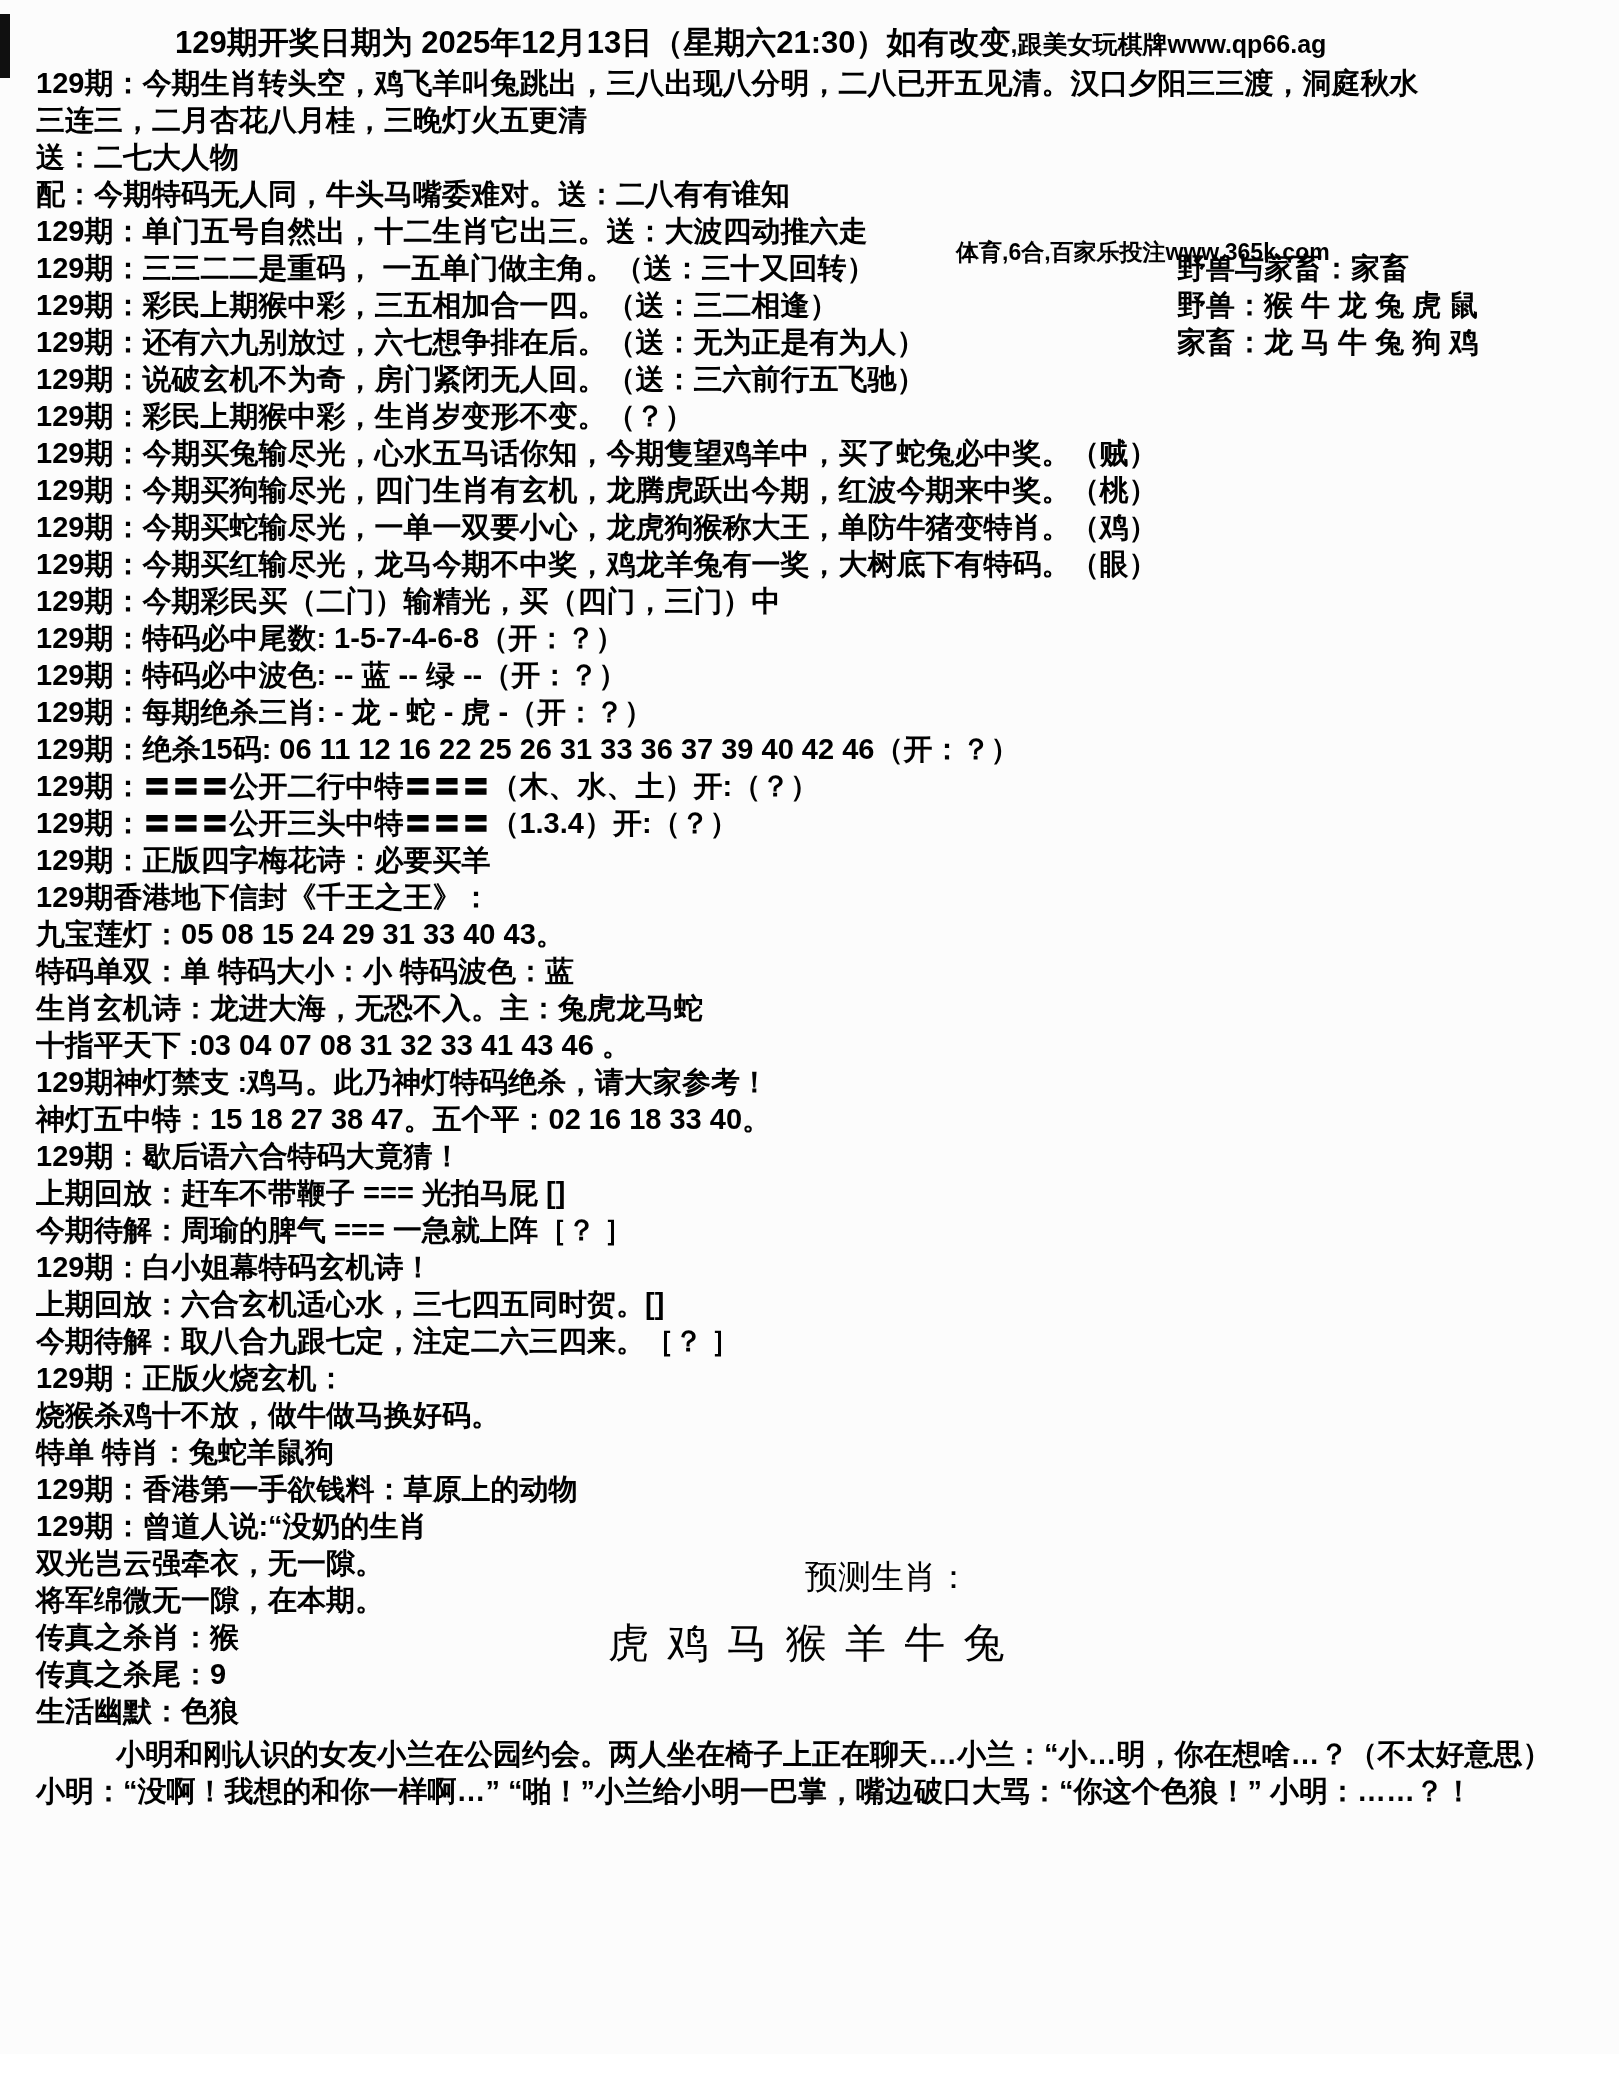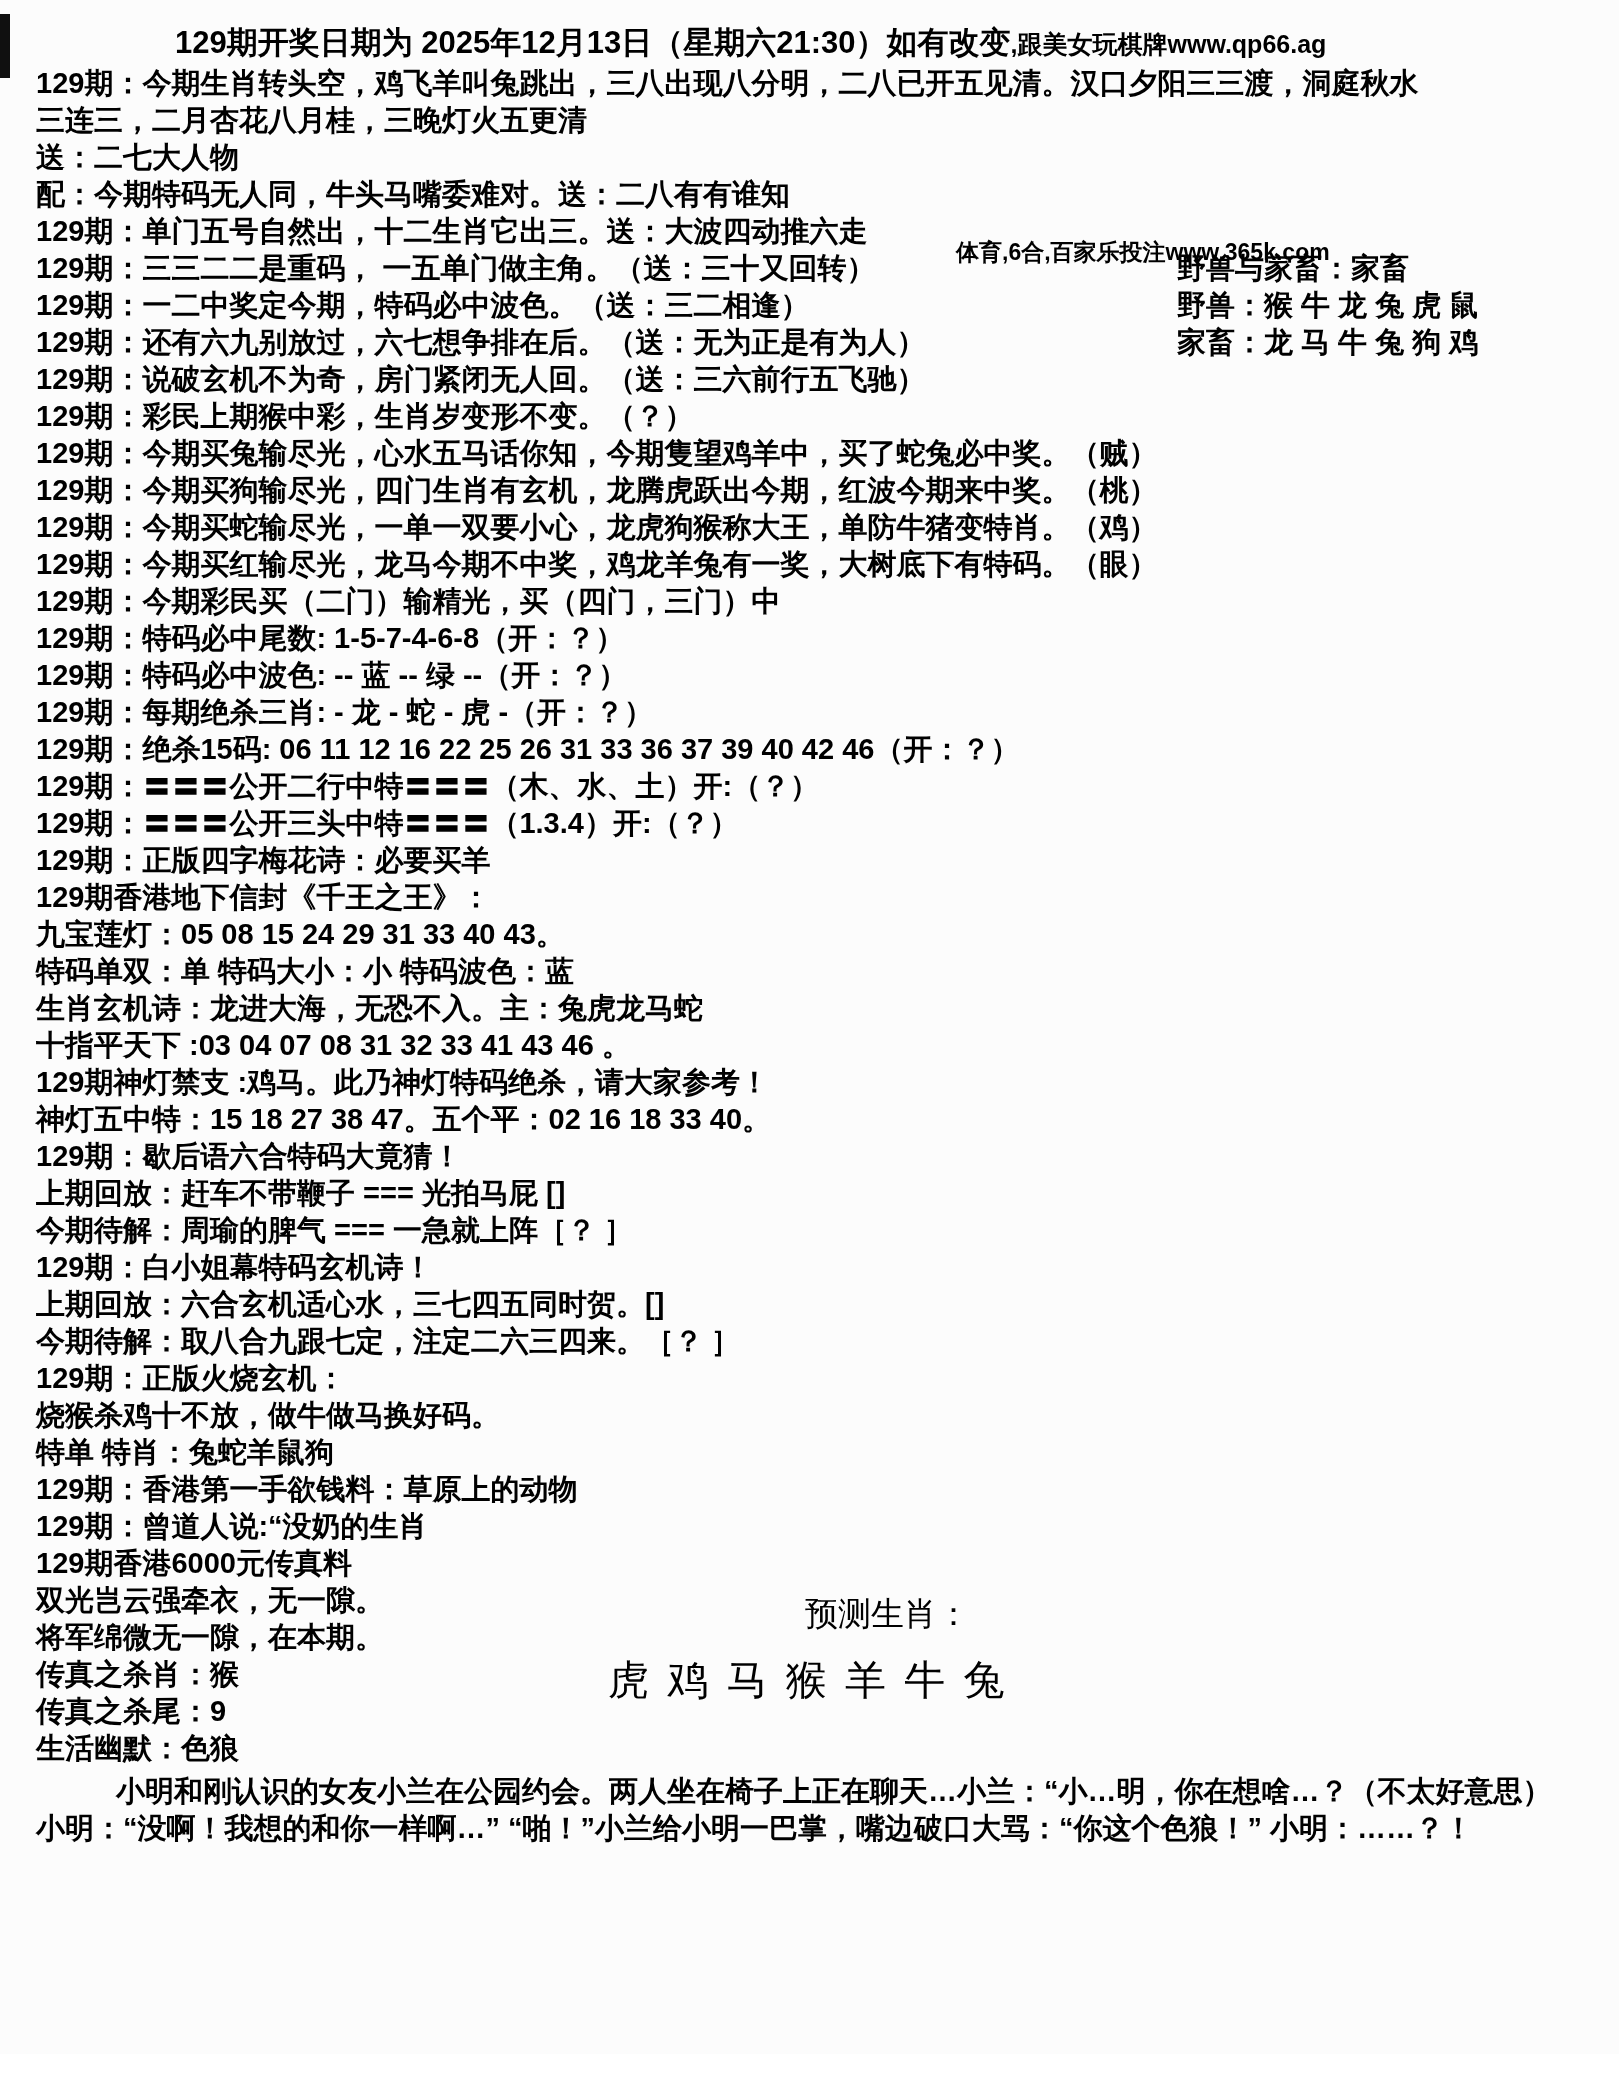--- a/index.html
+++ b/index.html
@@ -62,21 +62,21 @@
   <div class="corner-mark"></div>
   <div class="content">
     <div class="title"><span>129期开奖日期为 2025年12月13日（星期六21:30）如有改变</span><span class="title-suffix">,跟美女玩棋牌www.qp66.ag</span></div>
     <div id="lines">
         <div class="line"><span>129期：今期生肖转头空，鸡飞羊叫兔跳出，三八出现八分明，二八已开五见清。汉口夕阳三三渡，洞庭秋水</span></div>
         <div class="line"><span>三连三，二月杏花八月桂，三晚灯火五更清</span></div>
         <div class="line"><span>送：二七大人物</span></div>
         <div class="line"><span>配：今期特码无人同，牛头马嘴委难对。送：二八有有谁知</span></div>
         <div class="line"><span>129期：单门五号自然出，十二生肖它出三。送：大波四动推六走</span><span class="extra extra-ad">体育,6合,百家乐投注www.365k.com</span></div>
         <div class="line"><span>129期：三三二二是重码， 一五单门做主角。（送：三十又回转）</span><span class="extra extra-right">野兽与家畜：家畜</span></div>
-        <div class="line"><span>129期：一二中奖定今期，特码必中波色。（送：三二相逢）</span><span class="extra extra-right">野兽：猴 牛 龙 兔 虎 鼠</span></div>
+        <div class="line"><span>129期：彩民上期猴中彩，三五相加合一四。（送：三二相逢）</span><span class="extra extra-right">野兽：猴 牛 龙 兔 虎 鼠</span></div>
         <div class="line"><span>129期：还有六九别放过，六七想争排在后。（送：无为正是有为人）</span><span class="extra extra-right">家畜：龙 马 牛 兔 狗 鸡</span></div>
         <div class="line"><span>129期：说破玄机不为奇，房门紧闭无人回。（送：三六前行五飞驰）</span></div>
         <div class="line"><span>129期：彩民上期猴中彩，生肖岁变形不变。（？）</span></div>
         <div class="line"><span>129期：今期买兔输尽光，心水五马话你知，今期隻望鸡羊中，买了蛇兔必中奖。（贼）</span></div>
         <div class="line"><span>129期：今期买狗输尽光，四门生肖有玄机，龙腾虎跃出今期，红波今期来中奖。（桃）</span></div>
         <div class="line"><span>129期：今期买蛇输尽光，一单一双要小心，龙虎狗猴称大王，单防牛猪变特肖。（鸡）</span></div>
         <div class="line"><span>129期：今期买红输尽光，龙马今期不中奖，鸡龙羊兔有一奖，大树底下有特码。（眼）</span></div>
         <div class="line"><span>129期：今期彩民买（二门）输精光，买（四门，三门）中</span></div>
         <div class="line"><span>129期：特码必中尾数: 1-5-7-4-6-8（开：？）</span></div>
         <div class="line"><span>129期：特码必中波色: -- 蓝 -- 绿 --（开：？）</span></div>
@@ -96,21 +96,20 @@
         <div class="line"><span>上期回放：赶车不带鞭子 === 光拍马屁 []</span></div>
         <div class="line"><span>今期待解：周瑜的脾气 === 一急就上阵［？ ］</span></div>
         <div class="line"><span>129期：白小姐幕特码玄机诗！</span></div>
         <div class="line"><span>上期回放：六合玄机适心水，三七四五同时贺。[]</span></div>
         <div class="line"><span>今期待解：取八合九跟七定，注定二六三四来。［？ ］</span></div>
         <div class="line"><span>129期：正版火烧玄机：</span></div>
         <div class="line"><span>烧猴杀鸡十不放，做牛做马换好码。</span></div>
         <div class="line"><span>特单 特肖：兔蛇羊鼠狗</span></div>
         <div class="line"><span>129期：香港第一手欲钱料：草原上的动物</span></div>
         <div class="line"><span>129期：曾道人说:“没奶的生肖</span></div>
-        <div class="line"><span>129期香港6000元传真料</span></div>
         <div class="line"><span>双光岂云强牵衣，无一隙。</span><span class="extra extra-forecast">预测生肖：</span></div>
         <div class="line"><span>将军绵微无一隙，在本期。</span></div>
         <div class="line"><span>传真之杀肖：猴</span><span class="extra extra-zodiac">虎 鸡 马 猴 羊 牛 兔</span></div>
         <div class="line"><span>传真之杀尾：9</span></div>
         <div class="line"><span>生活幽默：色狼</span></div>
         <div class="line indent gap-top"><span>小明和刚认识的女友小兰在公园约会。两人坐在椅子上正在聊天…小兰：“小…明，你在想啥…？（不太好意思）</span></div>
         <div class="line"><span>小明：“没啊！我想的和你一样啊…” “啪！”小兰给小明一巴掌，嘴边破口大骂：“你这个色狼！” 小明：……？！</span></div>
       </div>
   </div>
 </div>

